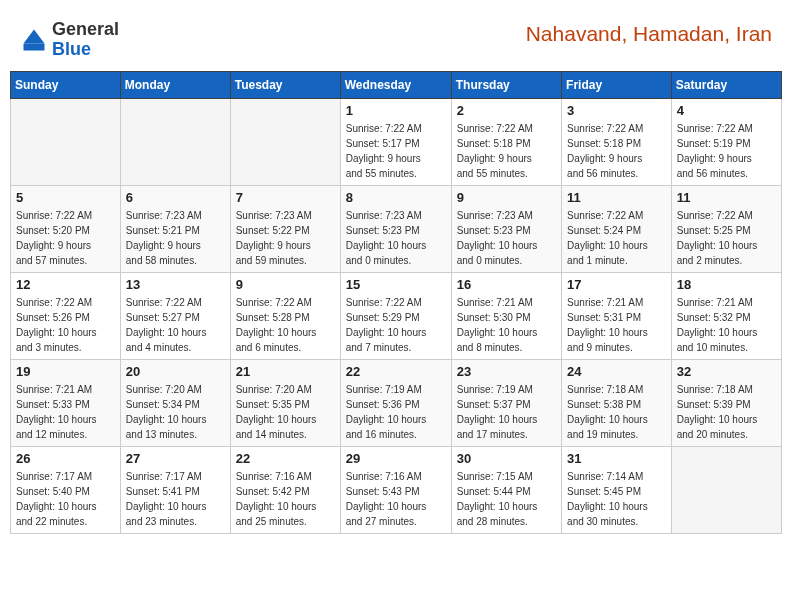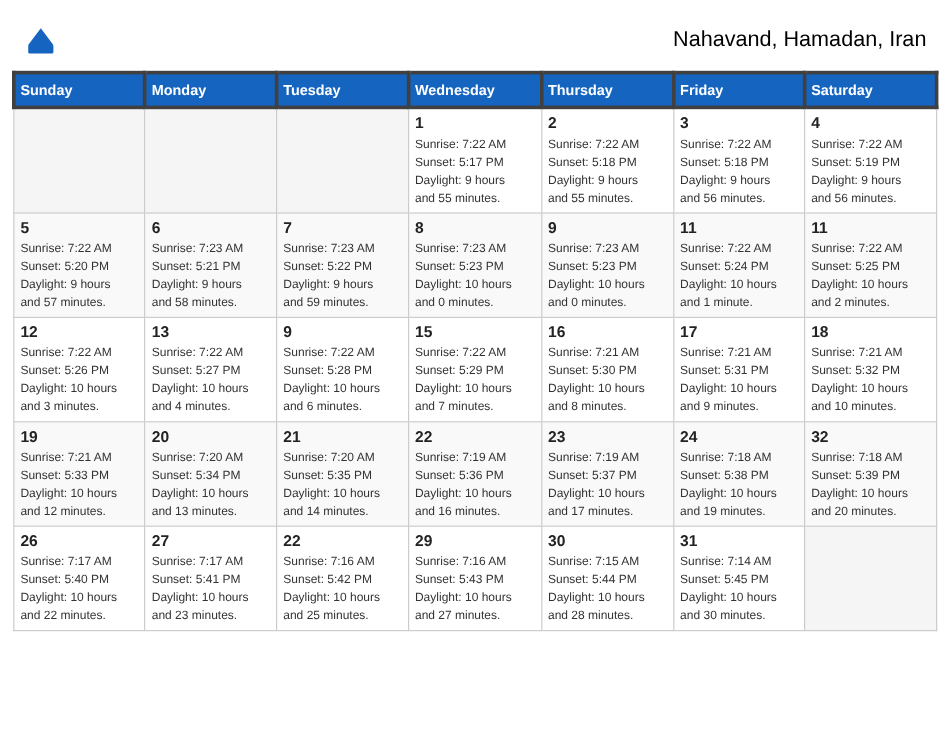--- a/index.html
+++ b/index.html
@@ -34,38 +34,38 @@
     }
     .title-block {
       text-align: right;
     }
     .calendar-title {
       font-size: 32px;
       font-weight: bold;
       color: #222;
     }
     .calendar-subtitle {
-      font-size: 18px;
-      color: #000000;
+      font-size: 21px;
+      color: #c2410c;
       margin-top: 2px;
     }
     .calendar {
       width: 100%;
       border-collapse: collapse;
       margin-top: 6px;
       font-size: 11px;
     }
     .calendar th {
       background-color: #1565c0;
       color: #fff;
       padding: 6px 4px;
       text-align: left;
       font-size: 12px;
       font-weight: bold;
-      border: 3px solid #404040;
+      border: 1px solid #404040;
     }
     .calendar td {
       border: 1px solid #ccc;
       vertical-align: top;
       padding: 4px 5px;
       width: 113px;
       height: 85px;
       background: #fff;
     }
     .calendar td.empty {
@@ -88,20 +88,24 @@
   </style>
 </head>
 <body>
 
 <div class="header">
   <div class="logo">
     <svg class="logo-icon" viewBox="0 0 32 32">
       <polygon points="16,4 28,20 4,20" fill="#1565c0"></polygon>
       <rect x="4" y="20" width="24" height="8" fill="#1565c0" rx="1"></rect>
     </svg>
+    <div class="logo-text">
+      <span class="logo-general">General</span><br>
+      <span class="logo-blue">Blue</span>
+    </div>
   </div>
   <div class="title-block">
     <div class="calendar-subtitle">Nahavand, Hamadan, Iran</div>
   </div>
 </div>
 
 <table class="calendar">
   <thead>
     <tr>
     <th>Sunday</th>

